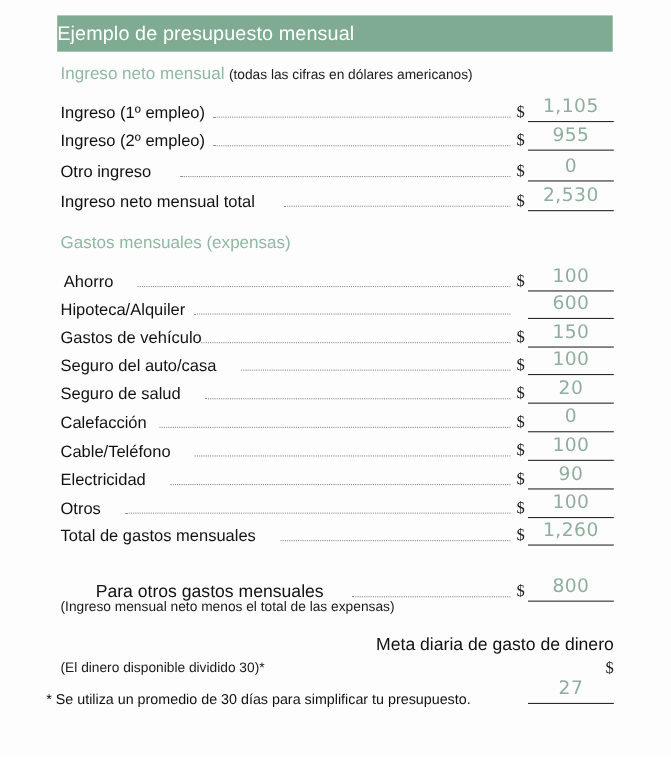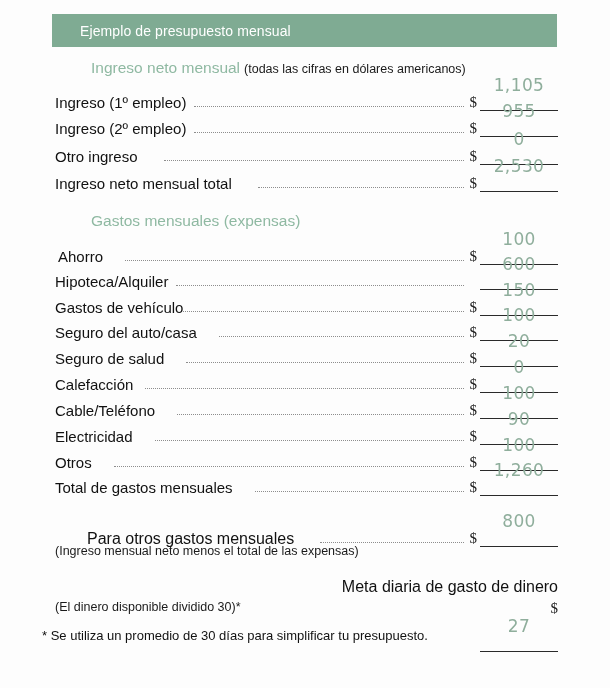--- a/index.html
+++ b/index.html
@@ -30,35 +30,34 @@
     left: 52px;
     top: 14px;
     width: 505px;
     height: 33px;
     background: #7fab93;
     display: flex;
     align-items: center;
   }
   .title-bar .title-text {
     color: #ffffff;
-    font-size: 14px;
-    padding-left: 28px;
+    font-size: 18px;
+    padding-left: 0;
     letter-spacing: 0.1px;
   }
 
   
   .section-head {
     position: absolute;
     left: 55px;
     white-space: nowrap;
   }
   .section-head .head-main {
     color: #8fb9a2;
     font-size: 15.5px;
-    margin-left: 36px;
   }
   .section-head .head-note {
     color: #1a1a1a;
     font-size: 12.5px;
     margin-left: 4px;
     margin-top: 41px;
   }
 
   
   .row {
@@ -92,21 +91,21 @@
     text-align: right;
     margin-bottom: 0px;
   }
   .row .currency.hidden { visibility: hidden; }
   .row .value-blank {
     flex: 0 0 auto;
     width: 78px;
     border-bottom: 1.4px solid #2a2a2a;
     text-align: center;
     margin-left: 3px;
-    padding-bottom: 15px;
+    padding-bottom: 3px;
   }
   .row .value-blank .value {
     color: #8fae9c;
     font-size: 17px;
     font-family: "DejaVu Sans", sans-serif;
     letter-spacing: 0.4px;
     line-height: 19px;
     display: inline-block;
   }
 

